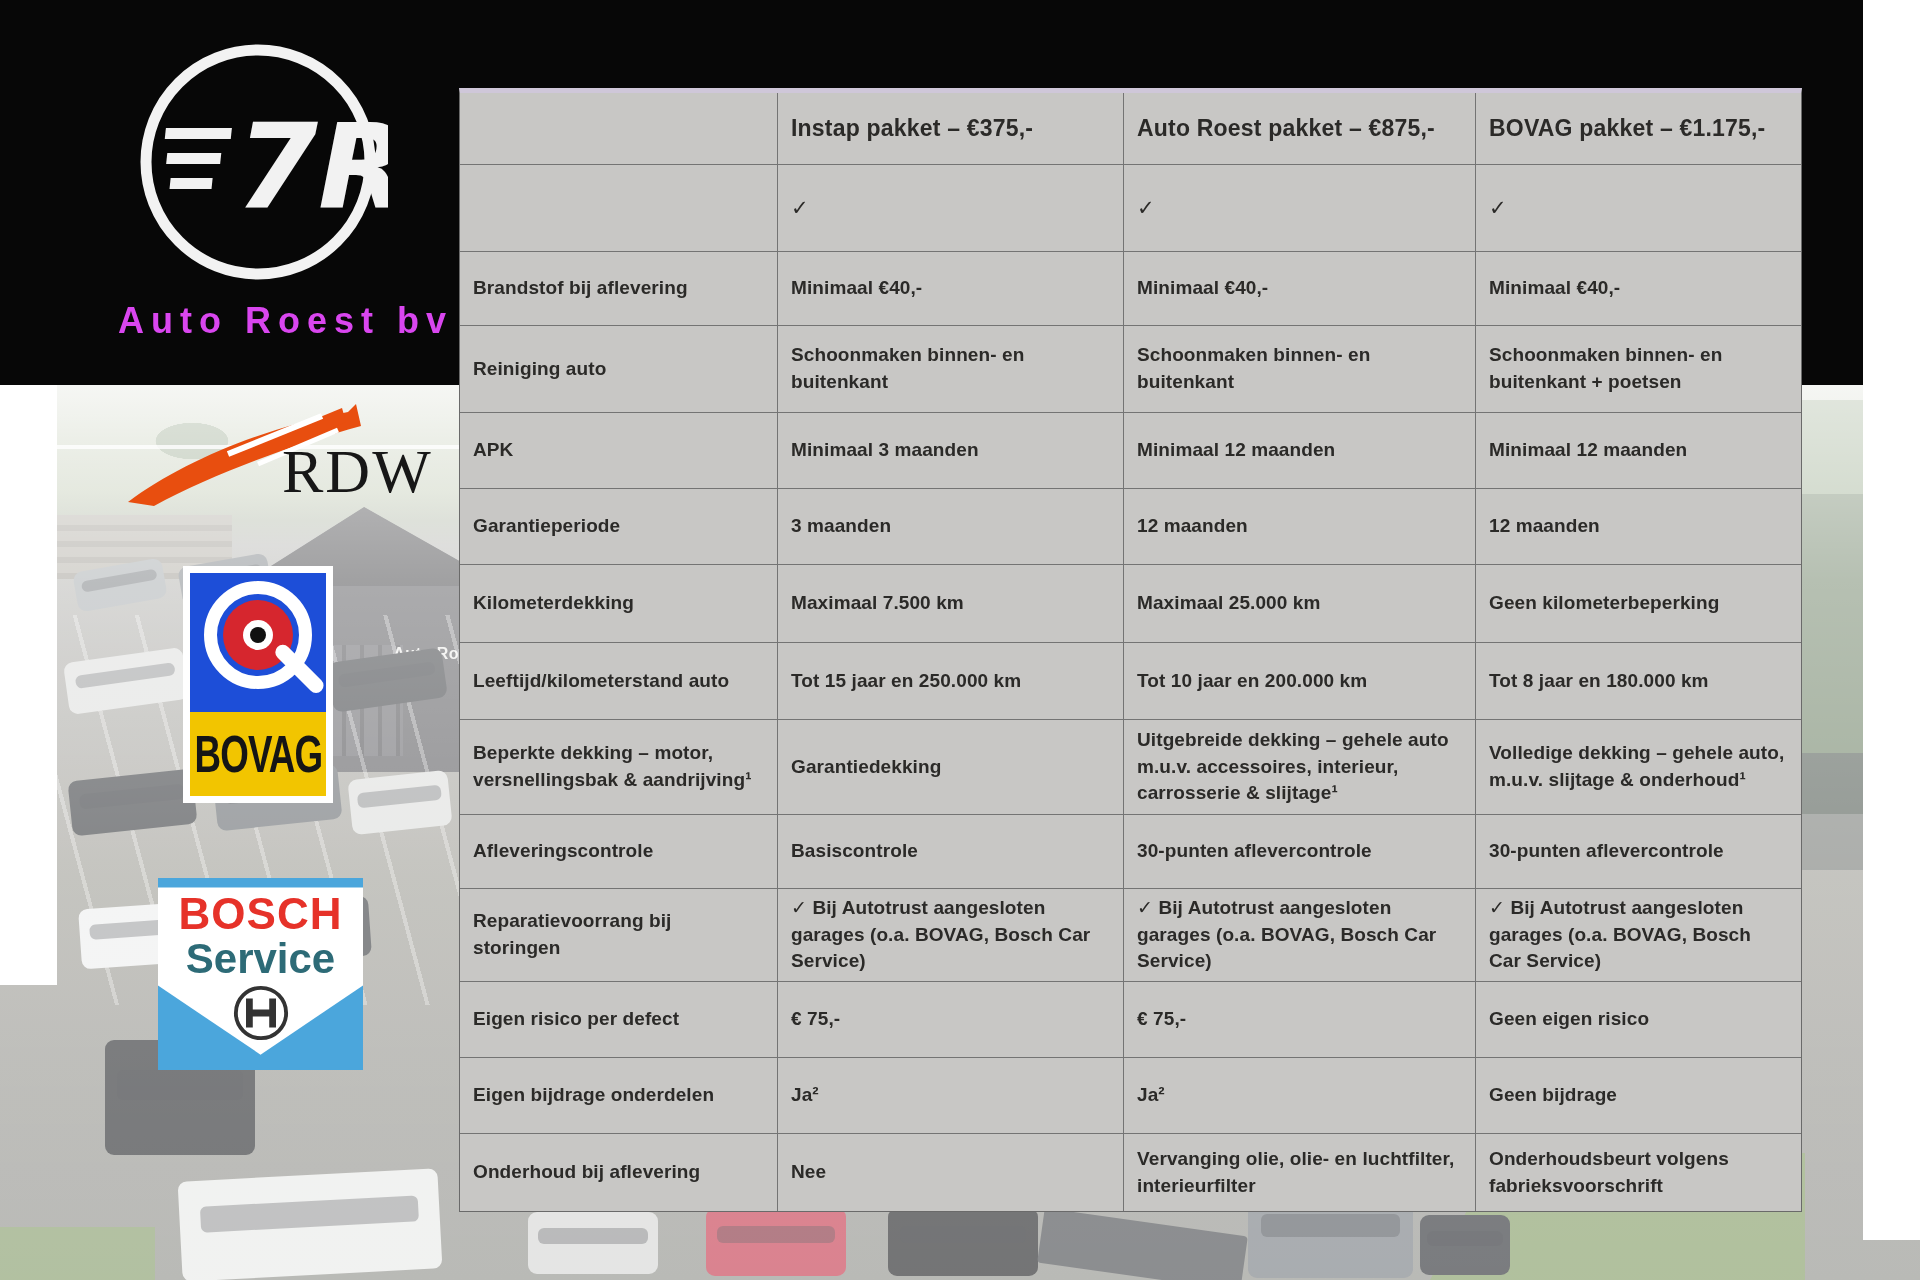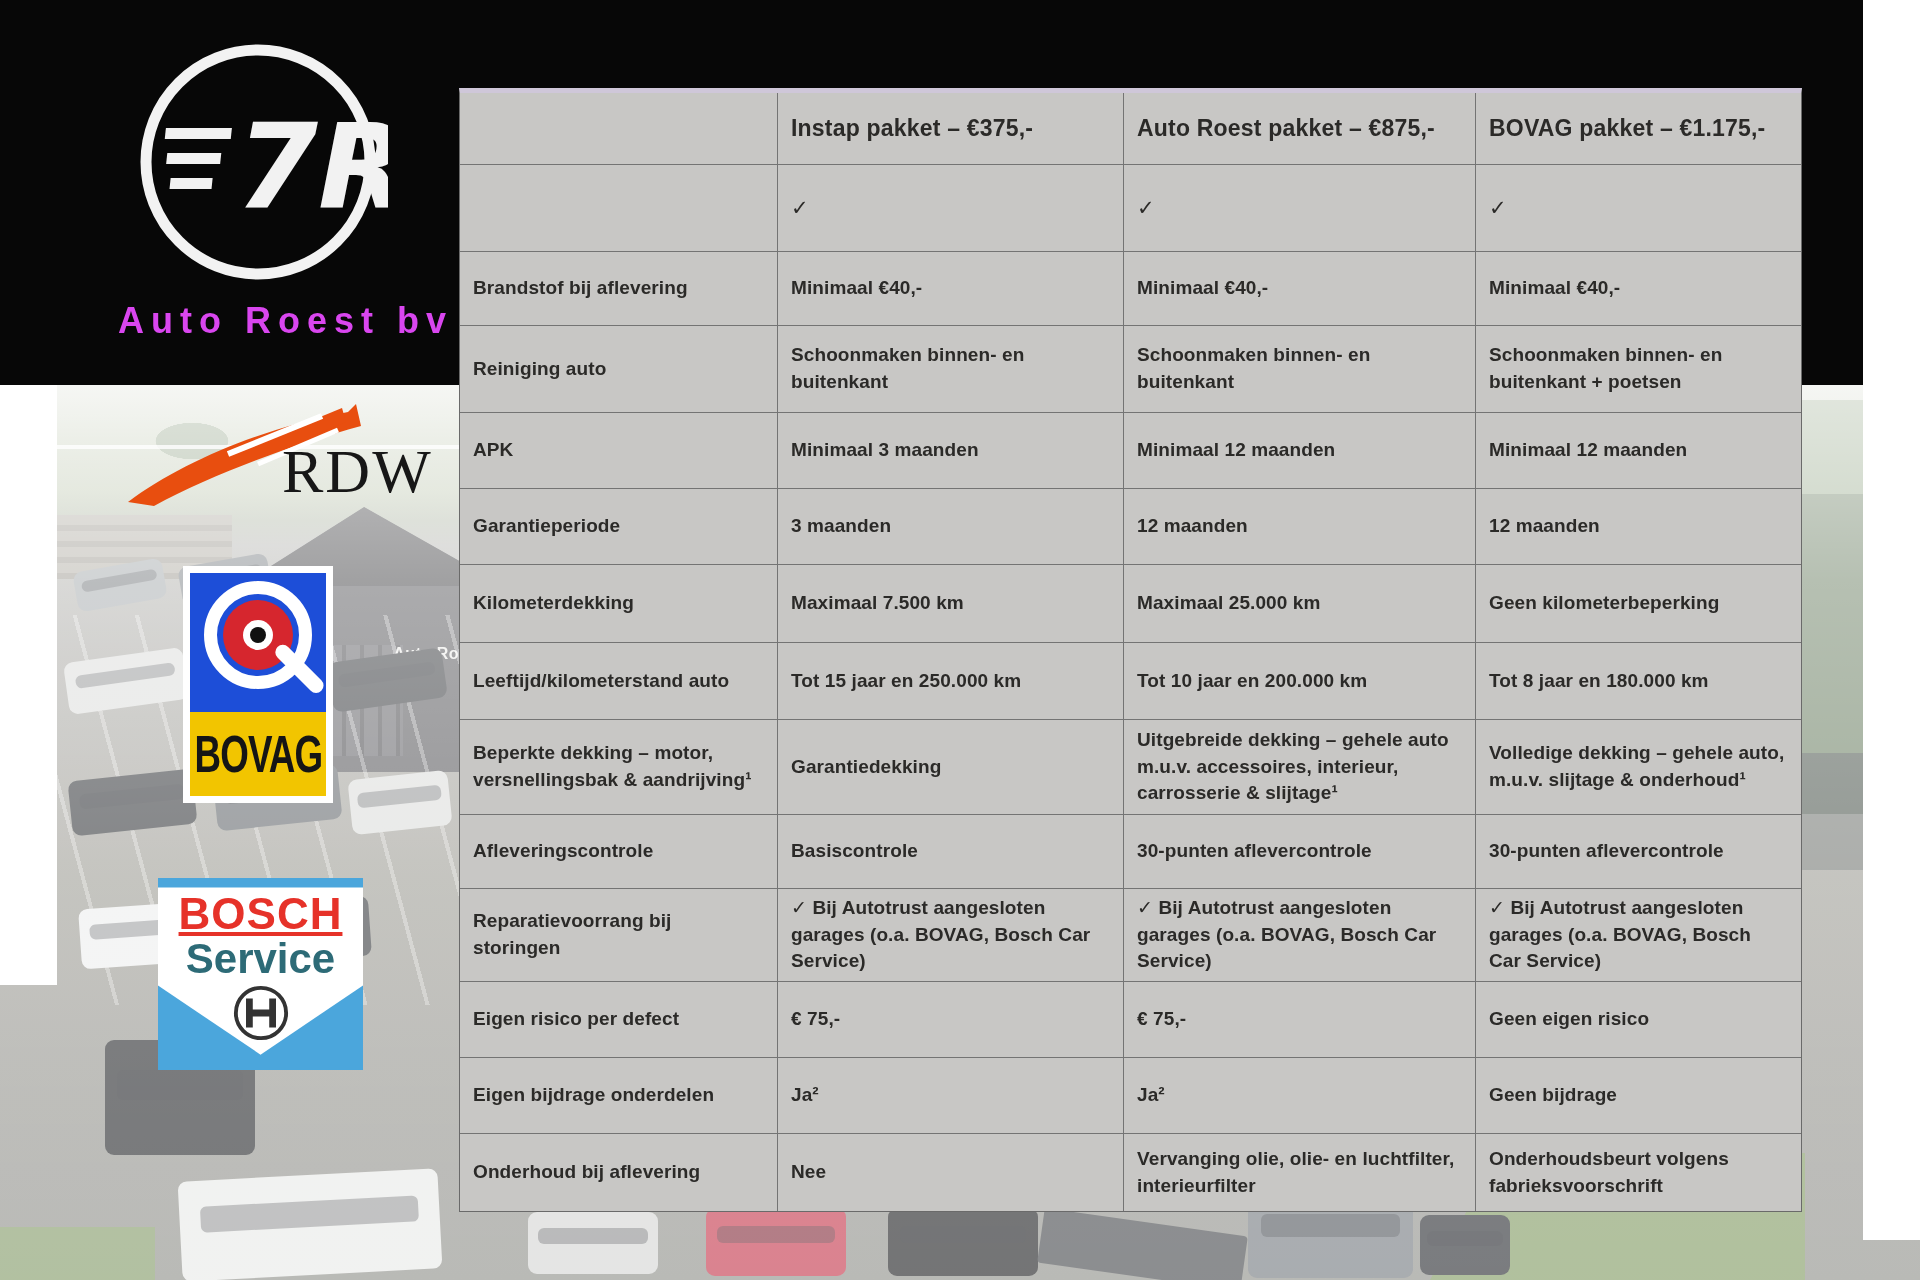--- a/index.html
+++ b/index.html
@@ -71,21 +71,21 @@
   .bovag-hub::after{content:"";position:absolute;left:7px;top:7px;width:16px;height:16px;background:#111;
                 border-radius:50%;}
   .bovag-bar{position:absolute;left:0;bottom:0;width:136px;height:84px;background:#f2c500;
              display:flex;align-items:center;justify-content:center;}
   .bovag-text{font-size:40px;font-weight:900;color:#151515;letter-spacing:-1px;
               transform:scaleY(1.28) scaleX(.92);}
   .bosch{position:absolute;left:158px;top:878px;width:205px;height:192px;background:#4ba6dc;z-index:4;}
   .bosch-shield{position:absolute;left:0;top:0;width:100%;height:100%;background:#fff;
       clip-path:polygon(0 5%,100% 5%,100% 56%,50% 92%,0 56%);
       display:flex;flex-direction:column;align-items:center;}
-  .bosch-word{margin-top:14px;font-size:44px;font-weight:900;color:#e63229;letter-spacing:1px;line-height:1;text-decoration:underline;}
+  .bosch-word{margin-top:14px;font-size:44px;font-weight:900;color:#e63229;letter-spacing:1px;line-height:1;}
   .bosch-service{font-size:42px;font-weight:bold;color:#2d6b77;line-height:1.1;}
   .bosch-armature{margin-top:2px;}
 
   
   .pkg-table{position:absolute;left:459px;top:88px;z-index:6;display:grid;
      grid-template-columns:318px 346px 352px 325px;
      grid-template-rows:72px 87px 74px 87px 76px 76px 78px 77px 95px 74px 93px 76px 76px 77px;
      background:#c8c7c5;border:1px solid #6a6a6a;border-top:5px solid #cfc7d9;
      color:#2b2a28;font-weight:bold;}
   .pkg-table > div{border-right:1px solid #747474;border-bottom:1px solid #747474;

